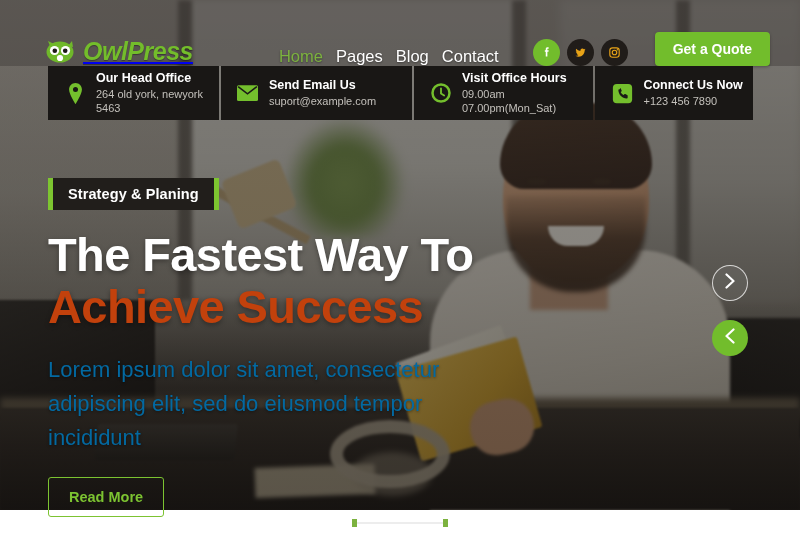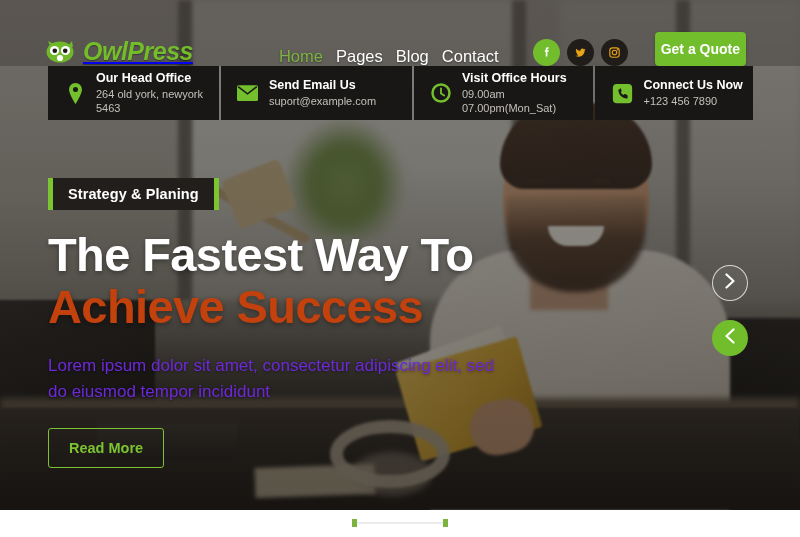--- a/index.html
+++ b/index.html
@@ -167,21 +167,21 @@
   .soc {
     width: 27px; height: 27px; border-radius: 50%;
     display: flex; align-items: center; justify-content: center;
   }
   .soc.fb { background: #72bd2c; }
   .soc.tw, .soc.ig { background: #201c19; }
   .cta {
     margin-left: 27px;
     background: #72bd2c; color: #fff; border: none;
     font-size: 14px; font-weight: 700; font-family: inherit;
-    padding: 9px 6px; border-radius: 4px; cursor: pointer;
+    padding: 9px 18px; border-radius: 4px; cursor: pointer;
     box-shadow: 0 1px 3px rgba(0,0,0,.3);
   }
 
   
   .infobar {
     position: absolute; left: 48px; top: 66px; width: 705px; height: 54px;
     display: flex; z-index: 20;
   }
   .info-item {
     background: #191715; height: 54px; display: flex; align-items: center;
@@ -209,21 +209,21 @@
     letter-spacing: .1px;
   }
   .h1 {
     margin-top: 17px;
     font-size: 47px; font-weight: 800; line-height: 1.02;
     color: #ffffff; letter-spacing: -0.6px;
     text-shadow: 0 2px 5px rgba(0,0,0,.35);
   }
   .h1 .green { color: #c2410c; display: block; margin-top: 4px; }
   .lead {
-    margin-top: 22px; font-size: 17px; color: #6d28d9; line-height: 1.55;
+    margin-top: 22px; font-size: 22px; color: #0369a1; line-height: 1.55;
     max-width: 452px; text-shadow: 0 1px 3px rgba(0,0,0,.45);
   }
   .readmore {
     margin-top: 22px; display: inline-block;
     border: 1.5px solid #7cc331; color: #7cc331; background: transparent;
     font-size: 14.5px; font-weight: 700; font-family: inherit;
     padding: 11px 20px; border-radius: 3px; cursor: pointer;
   }
 
   

